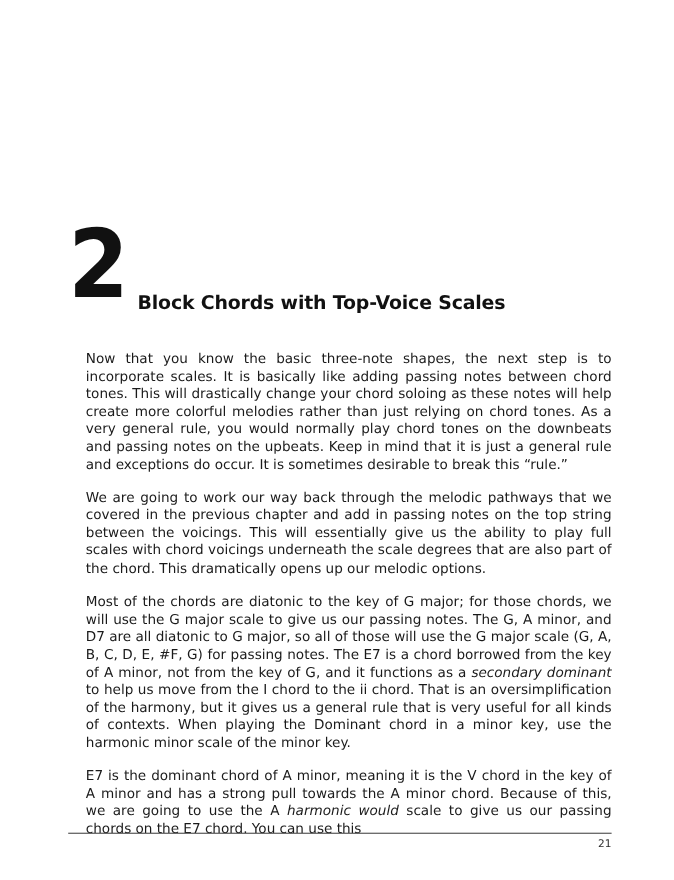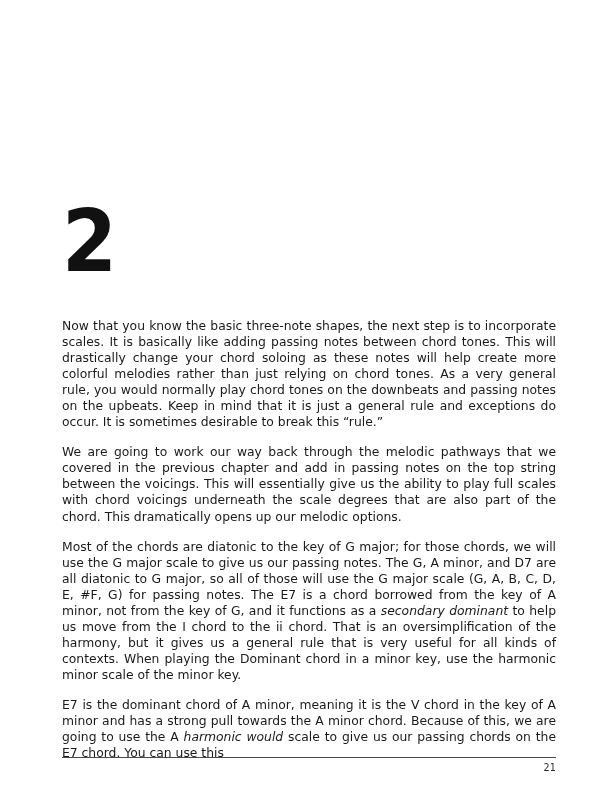--- a/index.html
+++ b/index.html
@@ -51,21 +51,21 @@
   }
 
   
   .body-area {
     position: absolute;
     left: 62px;
     top: 318px;
     width: 494px;
   }
   p.para {
-    margin: 0 0 14px 0;
+    margin: 0 0 14px 16px;
     font-size: 12.35px;
     line-height: 16.05px;
     text-align: justify;
     text-justify: inter-word;
     color: #1a1a1a;
     hyphens: none;
   }
   p.para:last-child { margin-bottom: 0; }
   p.para i, p.para em {
   }
@@ -88,20 +88,21 @@
     letter-spacing: 0.1px;
   }
 </style>
 </head>
 <body>
 
 <div class="page">
 
   <div class="chapter-head">
     <div class="chapter-number">2</div>
+    <div class="chapter-title">Block Chords with Top-Voice Scales</div>
   </div>
 
   <div class="body-area">
     <p class="para">Now that you know the basic three-note shapes, the next step is to incorporate scales. It is basically like adding passing notes between chord tones. This will drastically change your chord soloing as these notes will help create more colorful melodies rather than just relying on chord tones. As a very general rule, you would normally play chord tones on the downbeats and passing notes on the upbeats. Keep in mind that it is just a general rule and exceptions do occur. It is sometimes desirable to break this “rule.”</p>
     <p class="para">We are going to work our way back through the melodic pathways that we covered in the previous chapter and add in passing notes on the top string between the voicings. This will essentially give us the ability to play full scales with chord voicings underneath the scale degrees that are also part of the chord. This dramatically opens up our melodic options.</p>
     <p class="para">Most of the chords are diatonic to the key of G major; for those chords, we will use the G major scale to give us our passing notes. The G, A minor, and D7 are all diatonic to G major, so all of those will use the G major scale (G, A, B, C, D, E, #F, G) for passing notes. The E7 is a chord borrowed from the key of A minor, not from the key of G, and it functions as a <i>secondary dominant</i> to help us move from the I chord to the ii chord. That is an oversimplification of the harmony, but it gives us a general rule that is very useful for all kinds of contexts. When playing the Dominant chord in a minor key, use the harmonic minor scale of the minor key.</p>
     <p class="para">E7 is the dominant chord of A minor, meaning it is the V chord in the key of A minor and has a strong pull towards the A minor chord. Because of this, we are going to use the A <i>harmonic would</i> scale to give us our passing chords on the E7 chord. You can use this</p>
   </div>
 
   <div class="footer-rule"></div>

